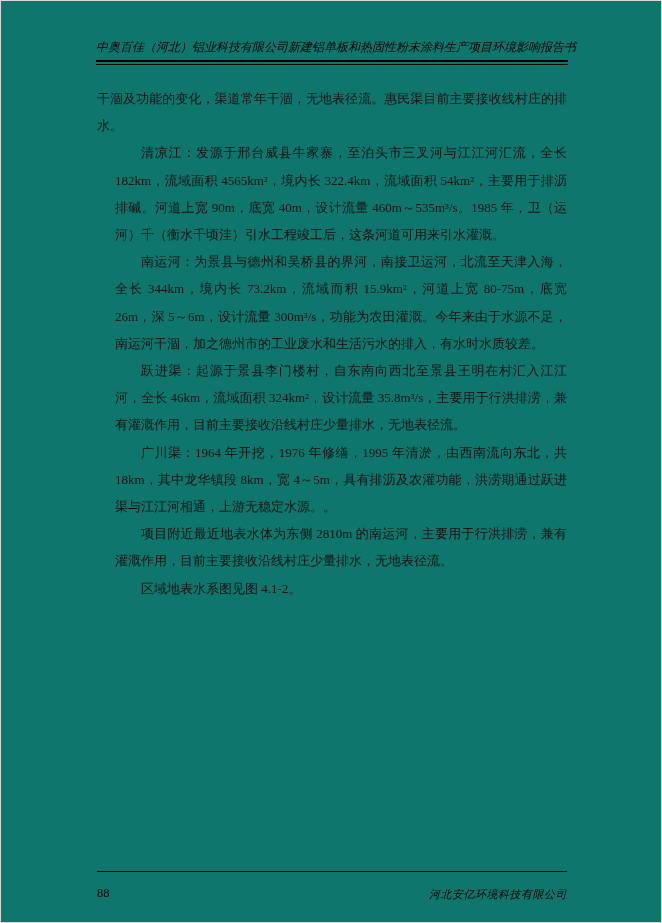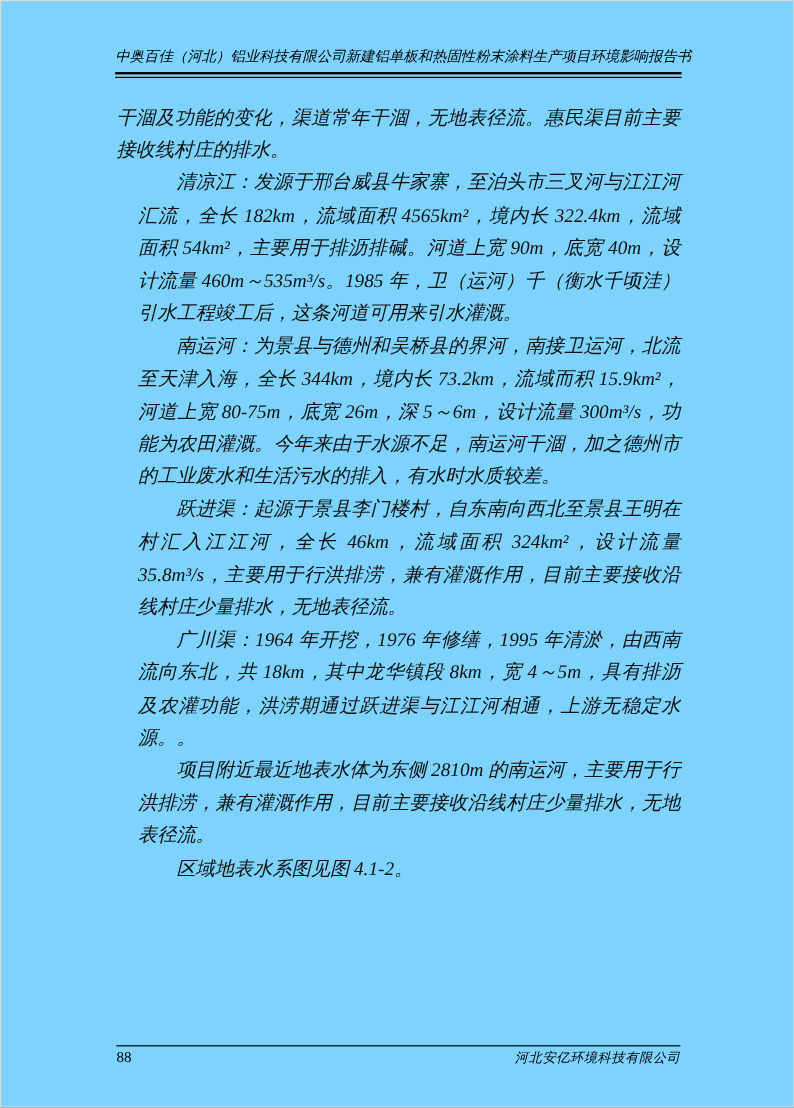--- a/index.html
+++ b/index.html
@@ -1,21 +1,21 @@
 <!DOCTYPE html>
 <html><head>
 <meta charset="utf-8">
 <style>
   html, body { margin: 0; padding: 0; background: #888; }
   .page {
     position: relative;
     width: 662px;
     height: 923px;
     margin: 0 auto;
-    background: #7dd3fc;
+    background: #0f766e;
     border: 1px solid #d9d9d9;
     box-sizing: border-box;
     font-family: "Liberation Serif", "DejaVu Serif", serif;
     color: #111111;
     overflow: hidden;
   }
   .header {
     position: absolute;
     top: 38px;
     left: 95px;
@@ -34,43 +34,42 @@
     margin-top: 5px;
     height: 2px;
     border-top: 2.5px solid #000;
     border-bottom: 1.5px solid #000;
   }
   .content {
     position: absolute;
     top: 84px;
     left: 96px;
     width: 470px;
-    font-size: 16px;
+    font-size: 13px;
     line-height: 27.2px;
     text-align: justify;
     text-justify: inter-character;
-    font-style: italic;
   }
   .content p { margin: 0; padding: 0; }
   .content p.indent { text-indent: 2em; margin-left: 18px; }
   .footer {
     position: absolute;
     top: 870px;
     left: 96px;
     width: 470px;
   }
   .footer-rule {
     border-top: 1.3px solid #000;
     height: 0;
   }
   .footer-row {
     display: flex;
     justify-content: space-between;
     align-items: flex-start;
-    margin-top: 2px;
+    margin-top: 14px;
   }
   .page-number {
     font-size: 12.5px;
     line-height: 15px;
     color: #000;
   }
   .company-name {
     font-size: 11px;
     line-height: 17px;
     font-style: italic;

